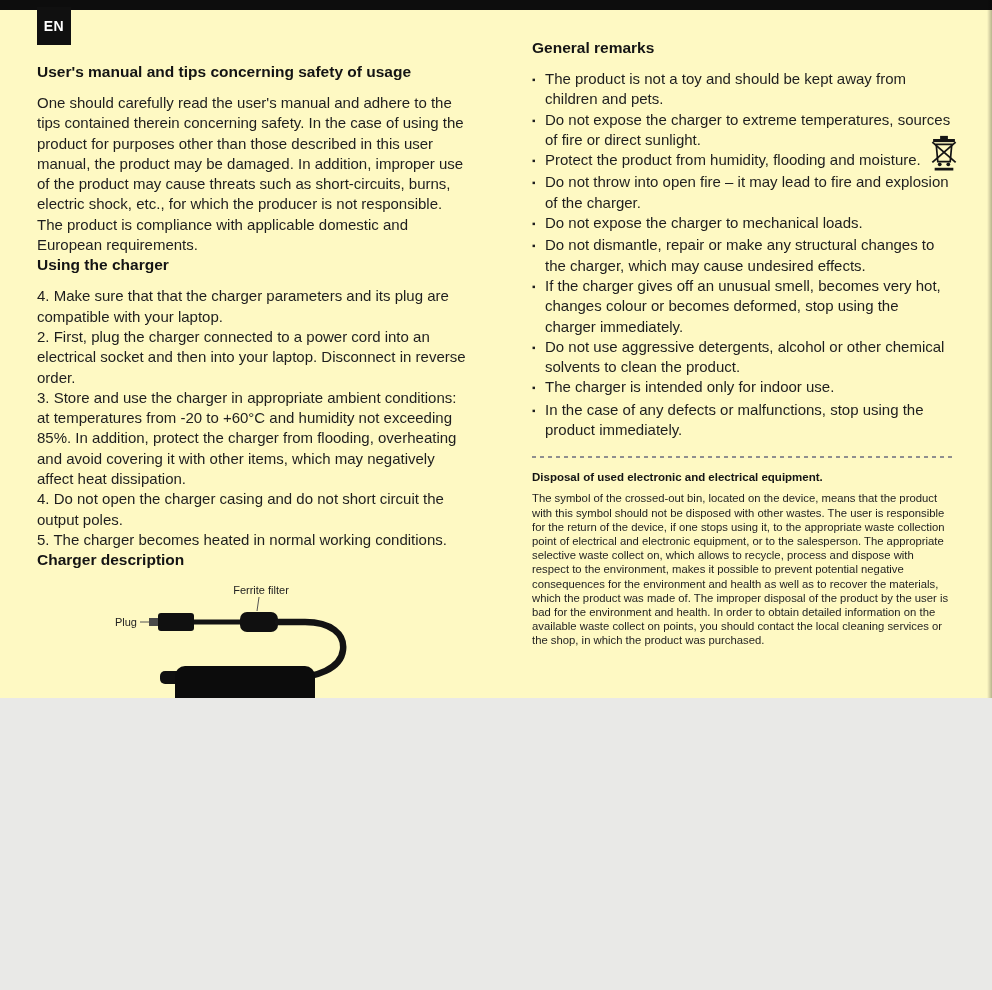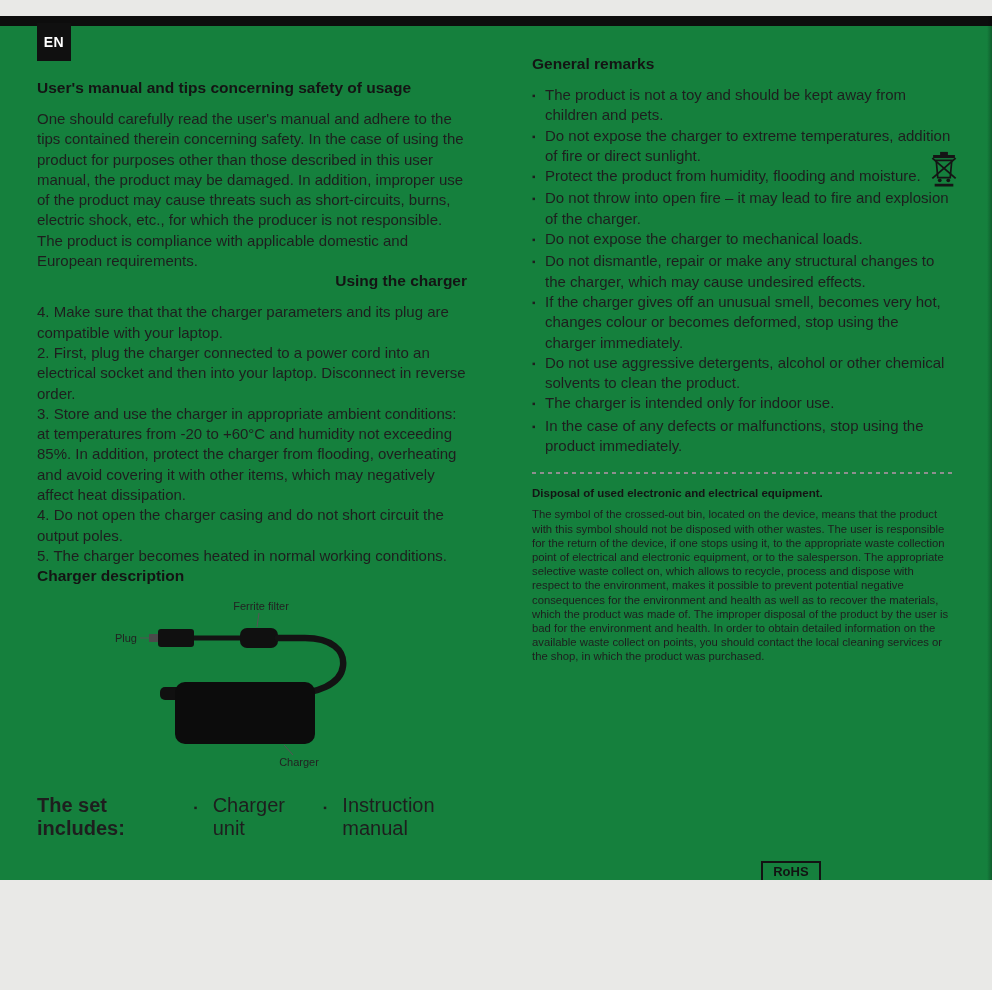--- a/index.html
+++ b/index.html
@@ -1,31 +1,31 @@
 <!DOCTYPE html>
 <html><head>
 <meta charset="utf-8">
 <style>
   * { box-sizing: border-box; }
   html, body { margin: 0; padding: 0; }
   body { background: #e9e9e7; font-family: "Liberation Sans", sans-serif; }
-  .page { position: relative; width: 992px; height: 864px; margin: 16px auto; background: #15803d; color: #1e1e1e; overflow: hidden; }
+  .page { position: relative; width: 992px; height: 698px; margin: 0 auto; background: #fef9c3; color: #1e1e1e; overflow: hidden; }
   .edge-right { position: absolute; right: 0; top: 0; width: 5px; height: 100%; background: linear-gradient(90deg, rgba(0,0,0,0), rgba(0,0,0,0.28)); }
 
   .topbar { position: absolute; left: 0; top: 0; width: 100%; height: 10px; background: #0d0d0d; }
   .en-badge { position: absolute; left: 37px; top: 7px; width: 34px; height: 38px; background: #101010; color: #fff; display: flex; align-items: center; justify-content: center; font-size: 14px; font-weight: bold; letter-spacing: .5px; }
 
   .col { position: absolute; }
   .col-left { left: 37px; top: 62px; width: 430px; }
   .col-right { left: 532px; top: 38px; width: 421px; }
 
   h2.sec { font-size: 15.5px; font-weight: bold; margin: 0 0 11px; line-height: 20px; color: #141414; }
   p.body { font-size: 15px; line-height: 20.3px; margin: 0; }
   .safety-p { margin-bottom: 13px; }
-  .using-h { margin-top: 0; margin-bottom: 10px; text-align: right; }
+  .using-h { margin-top: 0; margin-bottom: 10px; }
   .desc-h { margin-top: 15px; margin-bottom: 4px; }
 
   .remark { font-size: 15px; line-height: 20.3px; display: flex; }
   .rb { flex: 0 0 13px; }
   .rb::before { content: "▪"; font-size: 10px; position: relative; top: -1px; }
   .remark .rtext { flex: 1; }
 
   .dashes { margin: 16px 0 13px; height: 2px; background: repeating-linear-gradient(90deg, #8f8f8f 0 4px, transparent 4px 8px); }
   h3.disp { font-size: 11.5px; font-weight: bold; margin: 0 0 8px; color: #141414; }
   p.small { font-size: 11.3px; line-height: 14.2px; margin: 0; }
@@ -121,21 +121,21 @@
 
   <div class="col col-right">
     <h2 class="sec">General remarks</h2>
 
     <div class="remark">
         <span class="rb"></span>
         <span class="rtext">The product is not a toy and should be kept away from children and pets.</span>
       </div>
     <div class="remark">
         <span class="rb"></span>
-        <span class="rtext">Do not expose the charger to extreme temperatures, addition of fire or direct sunlight.</span>
+        <span class="rtext">Do not expose the charger to extreme temperatures, sources of fire or direct sunlight.</span>
       </div>
     <div class="remark">
         <span class="rb"></span>
         <span class="rtext">Protect the product from humidity, flooding and moisture.</span>
       </div>
     <div class="remark">
         <span class="rb"></span>
         <span class="rtext">Do not throw into open fire – it may lead to fire and explosion of the charger.</span>
       </div>
     <div class="remark">

